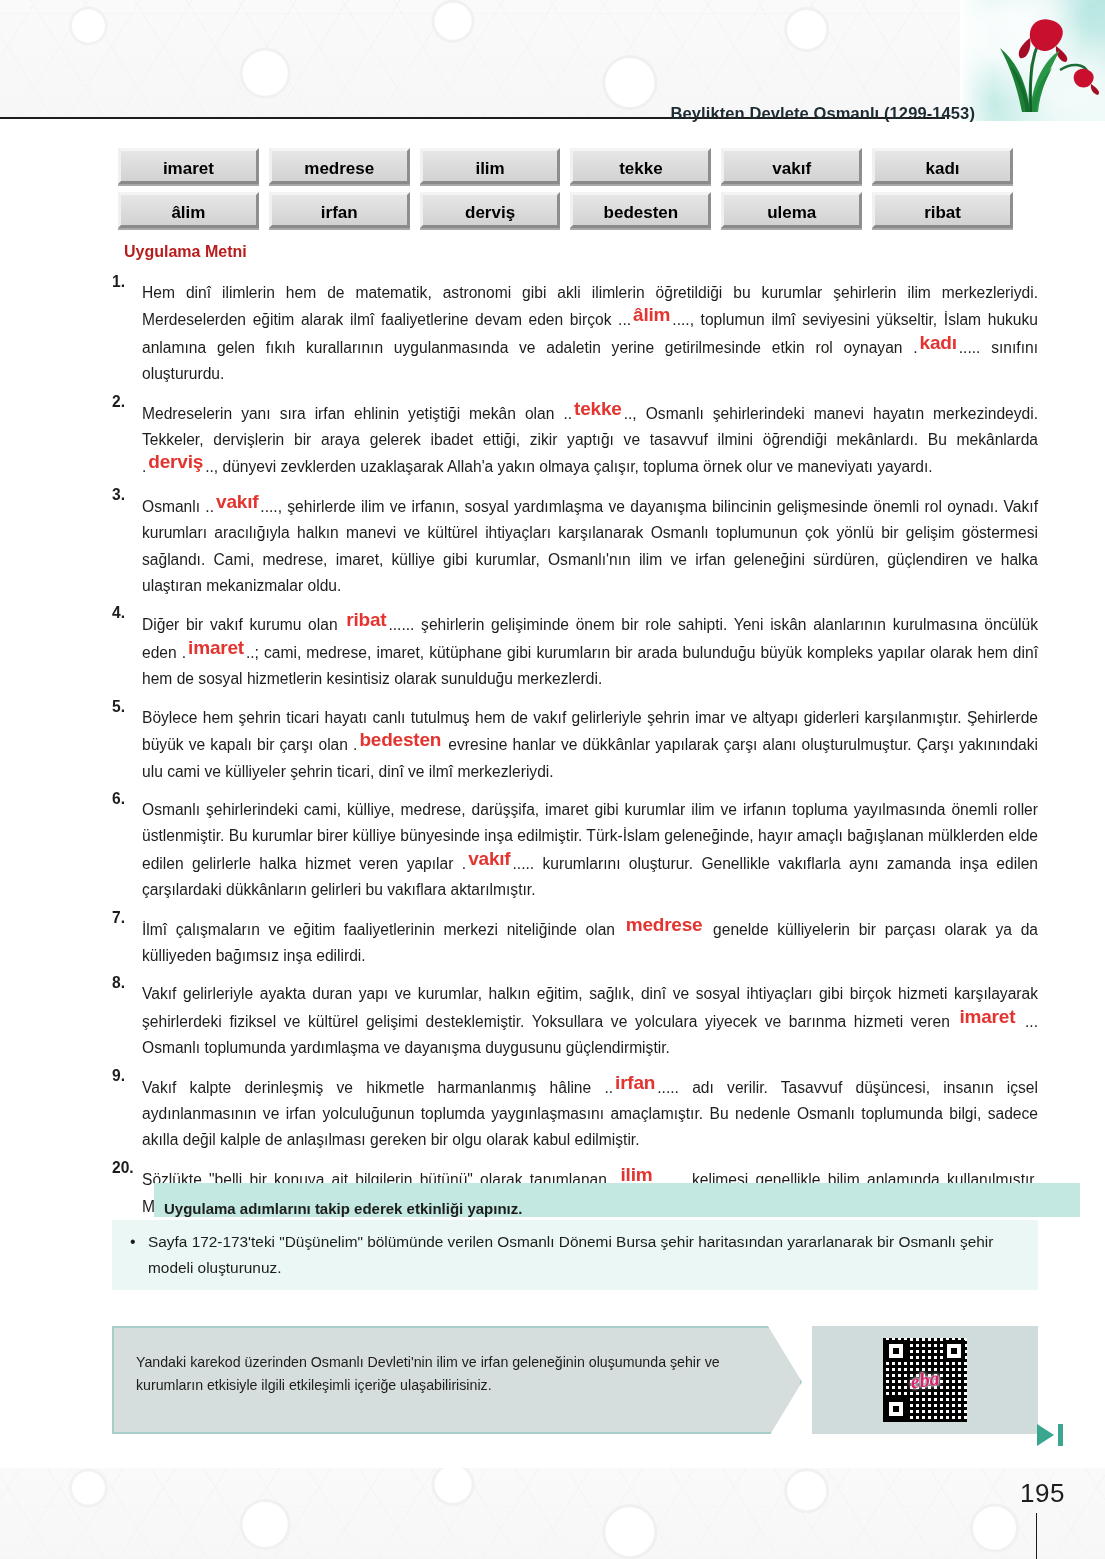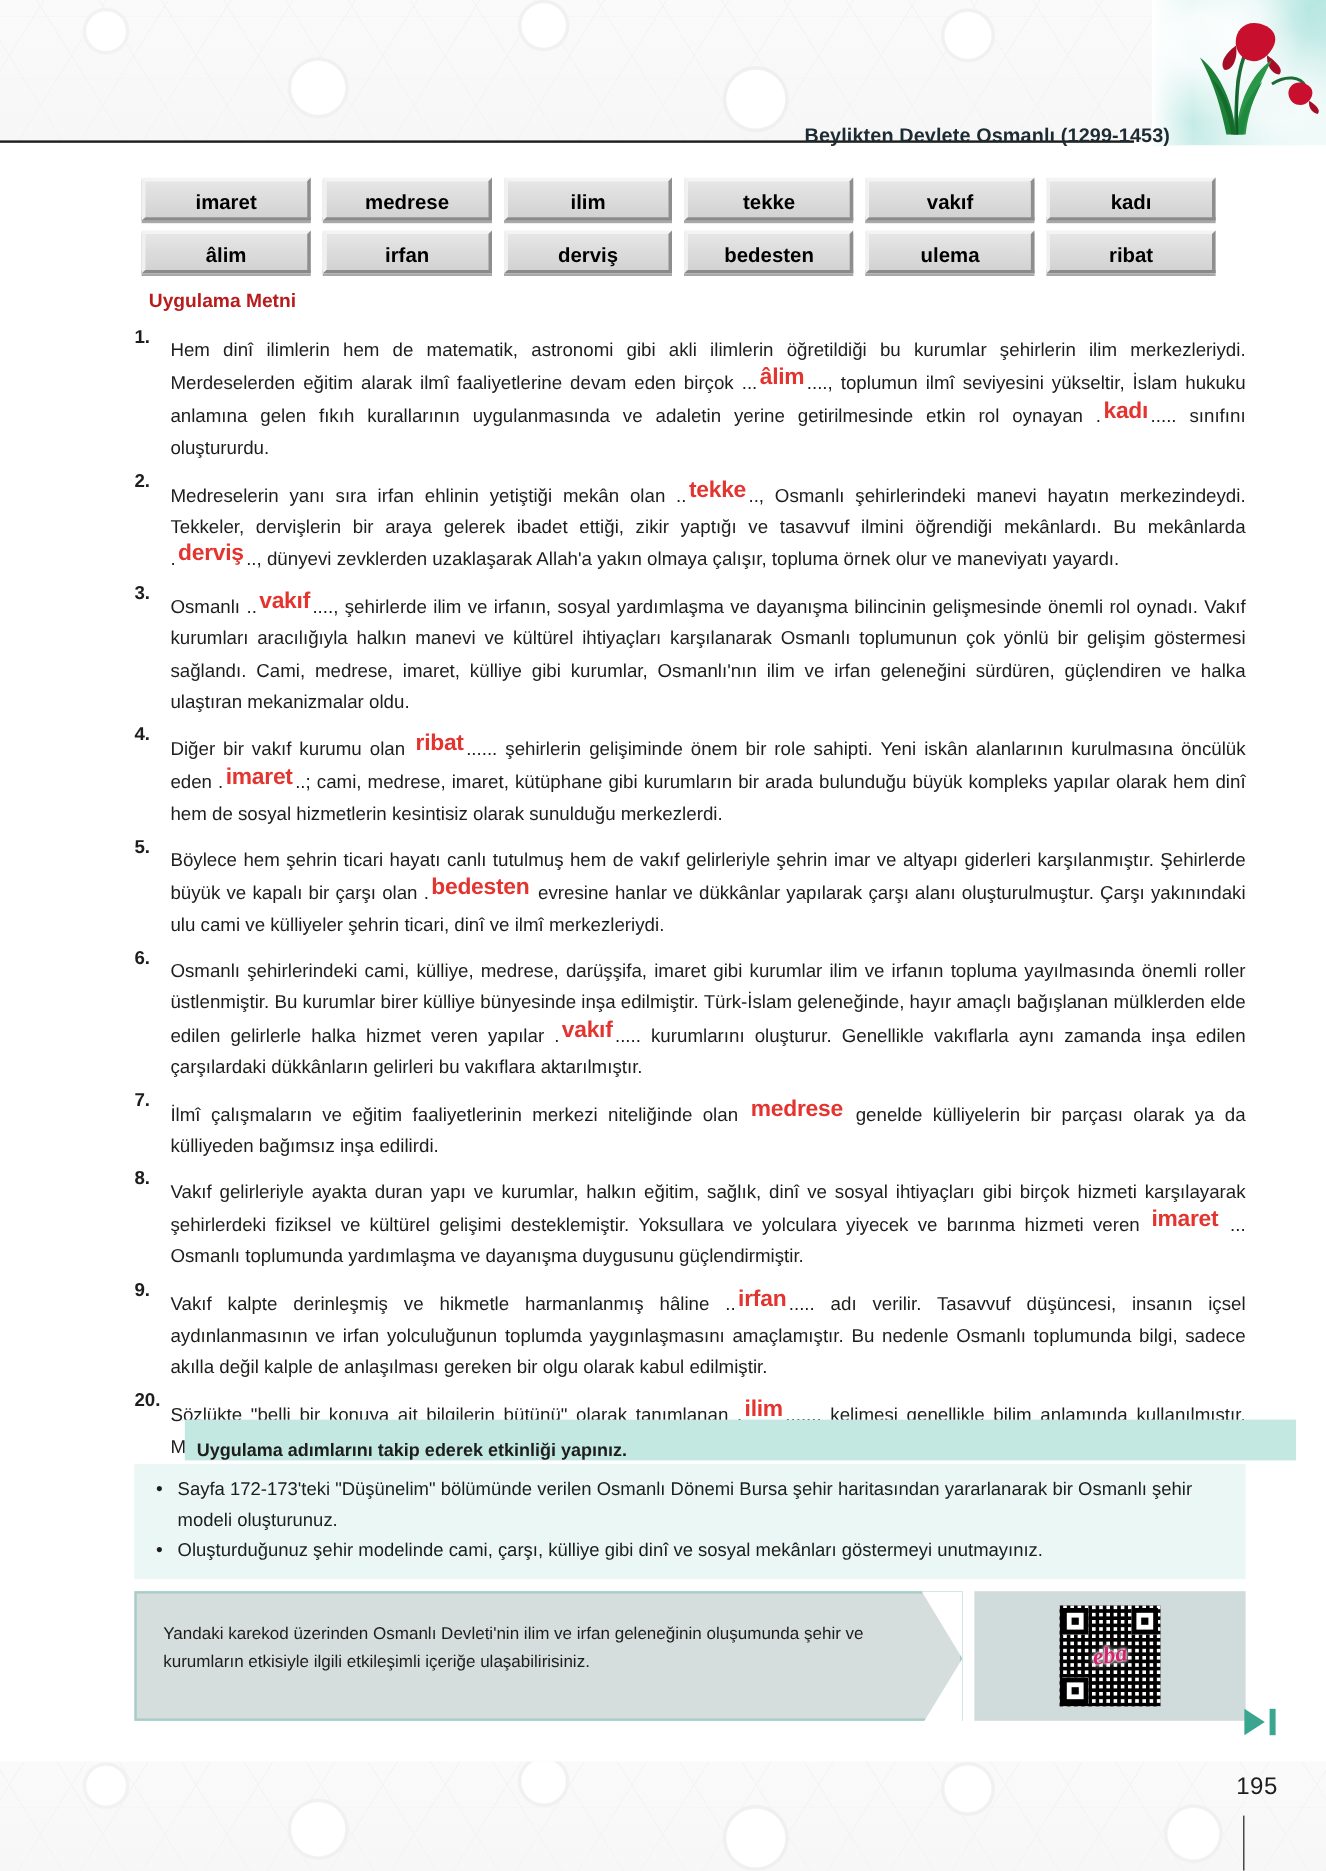--- a/index.html
+++ b/index.html
@@ -181,21 +181,21 @@
   }
   #next-control .tri{
     width:0;height:0;border-left:17px solid #3aa68f;
     border-top:11px solid transparent;border-bottom:11px solid transparent;
   }
   #next-control .bar{width:5px;height:22px;background:#3aa68f;}
 
   
   #page-number{
     position:absolute;right:40px;top:1478px;
-    font-size:20px;color:#1d1d1b;letter-spacing:.5px;
+    font-size:26px;color:#1d1d1b;letter-spacing:.5px;
   }
   #page-number-rule{
     position:absolute;right:68px;top:1513px;width:1px;height:46px;background:#1d1d1b;
   }
 </style>
 </head>
 <body>
 
 <div class="pattern" id="pattern-top"></div>
 <div class="pattern" id="pattern-bottom"></div>
@@ -283,21 +283,20 @@
       <div class="ex-text"><span>Sözlükte "belli bir konuya ait bilgilerin bütünü" olarak tanımlanan .</span><span class="ans">ilim</span><span>....... kelimesi genellikle bilim anlamında kullanılmıştır.  Medreselerde öğretilen ya da bir âlim tarafından çalışılarak üretilen dinî ve akli bilgiler .....</span><span class="ans">ilim</span><span> ... olarak kabul edilmiştir.</span></div>
     </div>
   </div>
 
 <div id="steps-header">
   <span>Uygulama adımlarını takip ederek etkinliği yapınız.</span>
 </div>
 <div id="steps-body">
   <ul>
       <li>Sayfa 172-173'teki "Düşünelim" bölümünde verilen Osmanlı Dönemi Bursa şehir haritasından yararlanarak bir Osmanlı şehir modeli oluşturunuz.</li>
-      <li>Oluşturduğunuz şehir modelinde cami, çarşı, külliye gibi dinî ve sosyal mekânları göstermeyi unutmayınız.</li>
     </ul>
 </div>
 
 <div id="qr-section">
   <div id="qr-text-box">
     <div id="qr-caption">Yandaki karekod üzerinden Osmanlı Devleti'nin ilim ve irfan geleneğinin oluşumunda şehir ve kurumların etkisiyle ilgili etkileşimli içeriğe ulaşabilirisiniz.</div>
     <div class="clip"></div>
   </div>
   <div id="qr-code-panel">
     <div id="qr-code">

